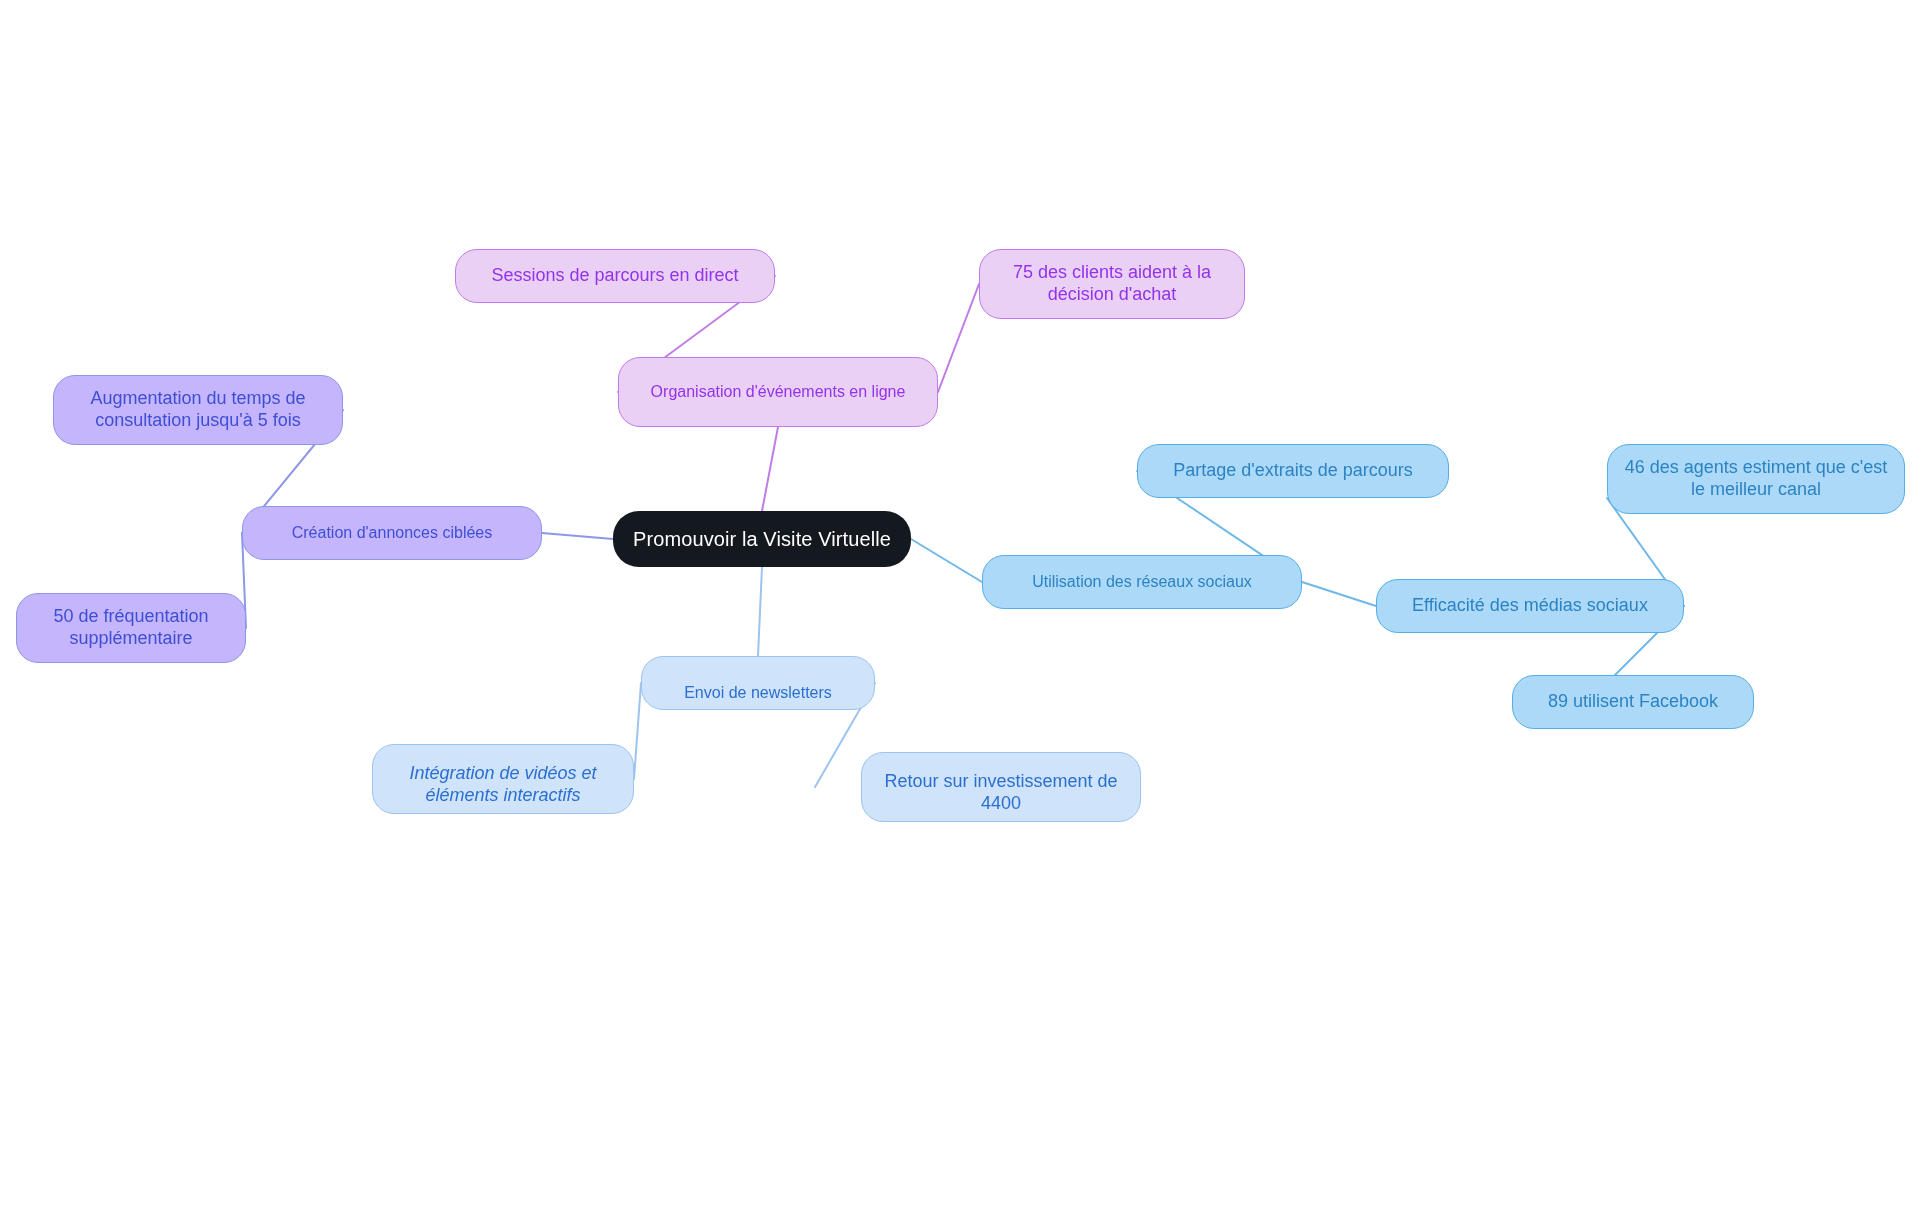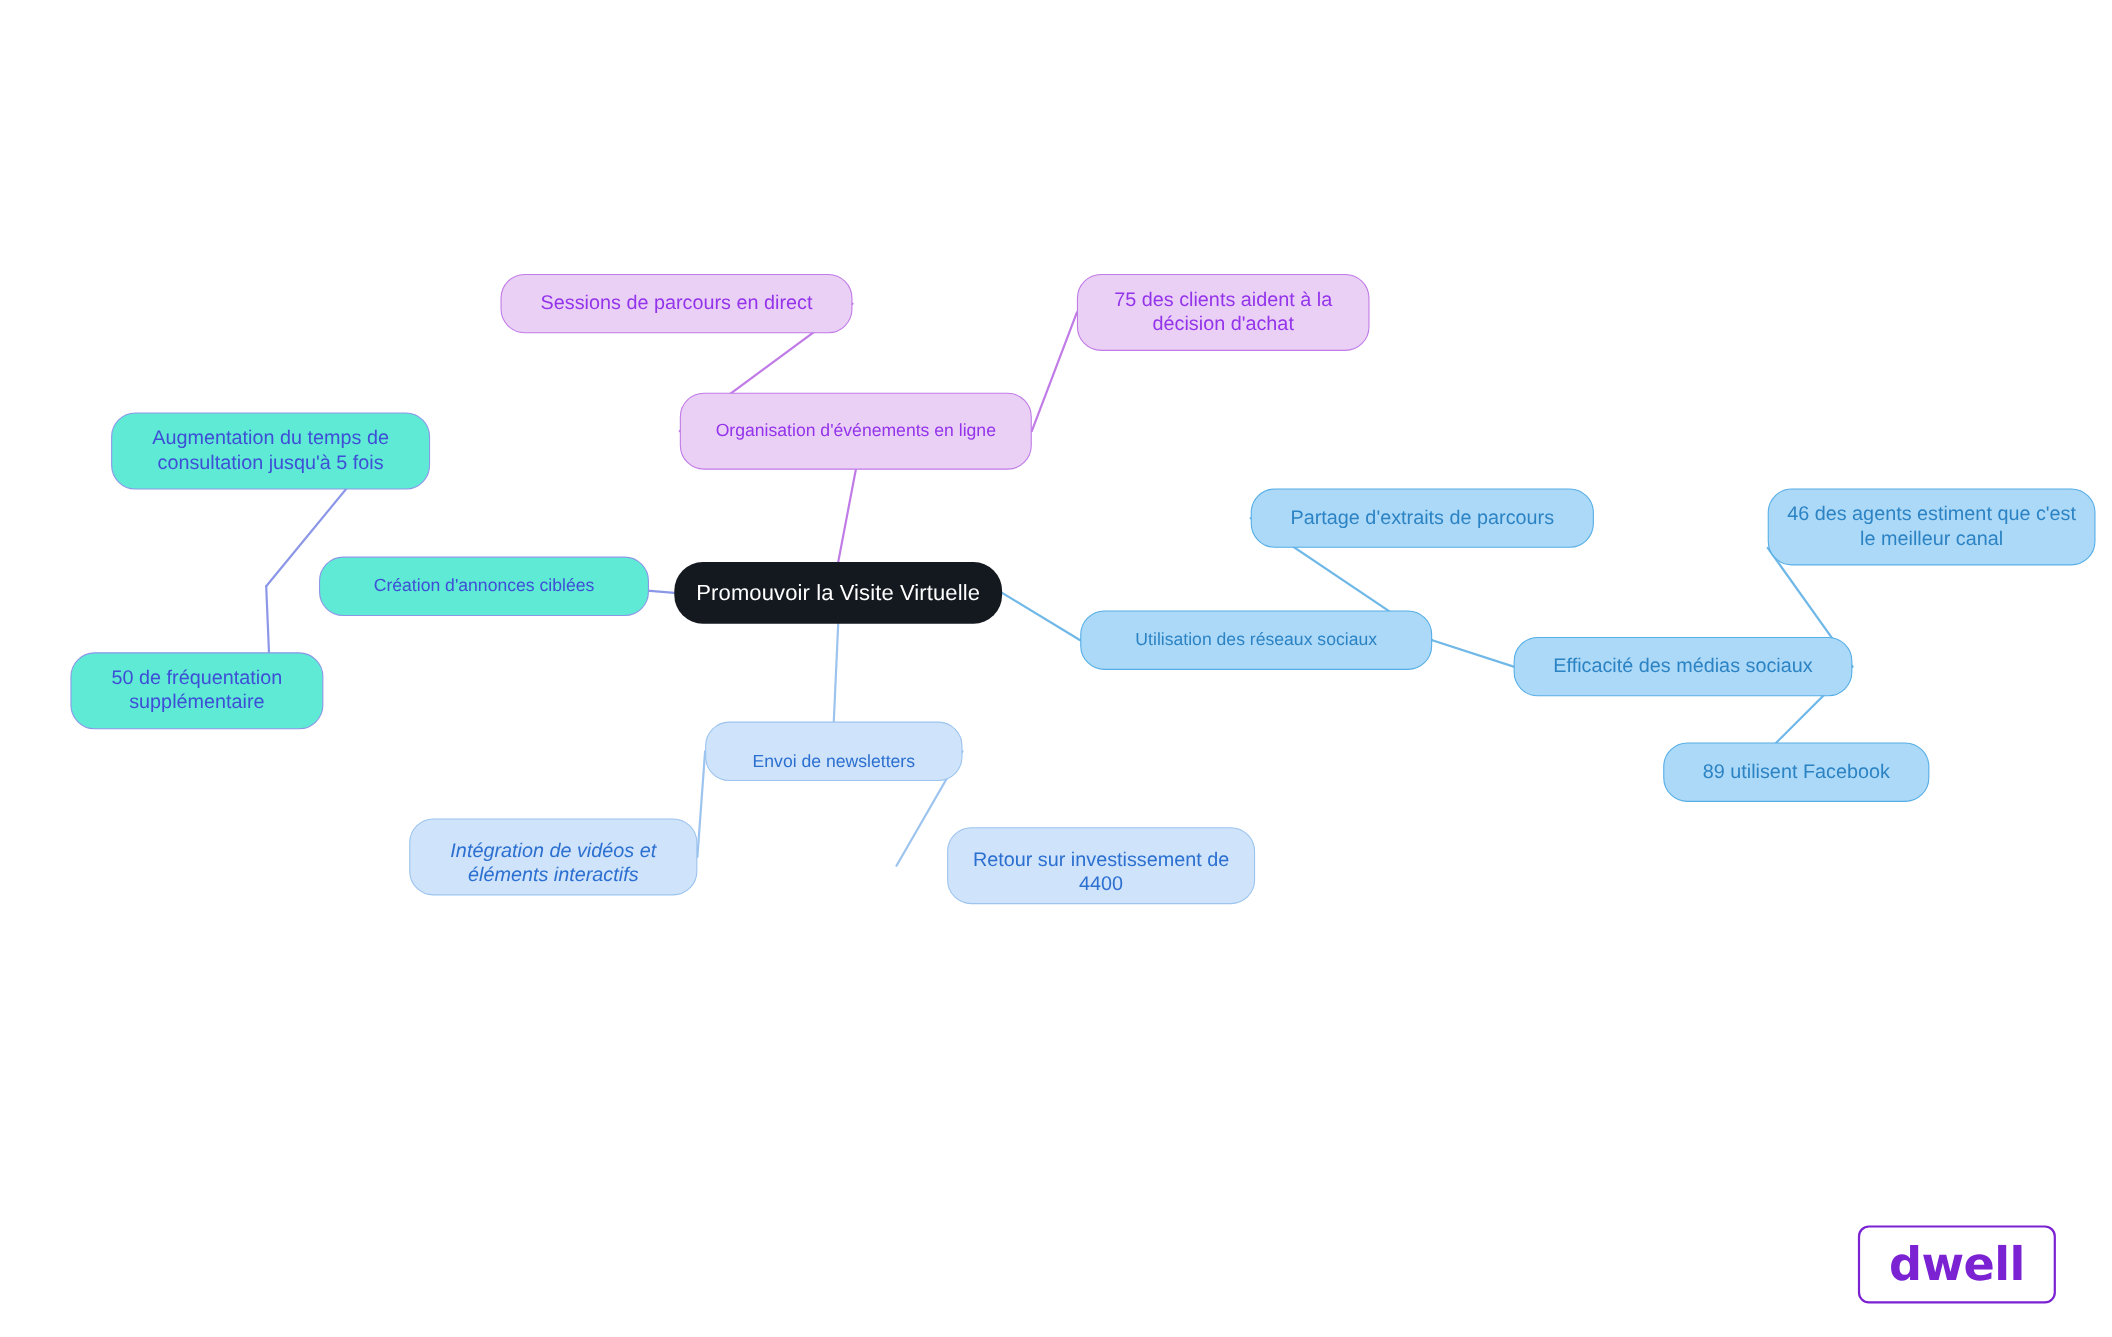--- a/index.html
+++ b/index.html
@@ -54,24 +54,23 @@
   }
   .node.lvl1 { font-size: 16px; }
   .node.lvl2 { font-size: 18px; }
 
   .theme-violet {
     background: #EBD0F6;
     border-color: #C07BE6;
     color: #9333EA;
   }
   .theme-periwinkle {
-    background: #5eead4;
+    background: #c4b5fd;
     border-color: #8C97E8;
     color: #3E4FD6;
-    margin-left: 48px;
   }
   .theme-sky {
     background: #ACD9F7;
     border-color: #56AEE6;
     color: #2C83C4;
   }
   .theme-ice {
     background: #CFE3FA;
     border-color: #9CC4EE;
     color: #2B6FD0;
@@ -133,16 +132,13 @@
       <div class="node lvl1 theme-sky" style="left: 982px; top: 555px; width: 320px; height: 54px;"><span>Utilisation des réseaux sociaux</span></div>
       <div class="node lvl2 theme-sky" style="left: 1137px; top: 444px; width: 312px; height: 54px;"><span>Partage d'extraits de parcours</span></div>
       <div class="node lvl2 theme-sky" style="left: 1376px; top: 579px; width: 308px; height: 54px;"><span>Efficacité des médias sociaux</span></div>
       <div class="node lvl2 theme-sky" style="left: 1607px; top: 444px; width: 298px; height: 70px;"><span>46 des agents estiment que c'est le meilleur canal</span></div>
       <div class="node lvl2 theme-sky" style="left: 1512px; top: 675px; width: 242px; height: 54px;"><span>89 utilisent Facebook</span></div>
       <div class="node lvl1 theme-ice" style="left: 641px; top: 656px; width: 234px; height: 54px;"><span>Envoi de newsletters</span></div>
       <div class="node lvl2 theme-ice" style="left: 372px; top: 744px; width: 262px; height: 70px; font-style: italic;"><span>Intégration de vidéos et éléments interactifs</span></div>
       <div class="node lvl2 theme-ice" style="left: 861px; top: 752px; width: 280px; height: 70px;"><span>Retour sur investissement de 4400</span></div>
     </div>
 
-  <div id="logo">
-    <span class="wordmark">dwell</span>
-  </div>
 </div>
 
 </body></html>

